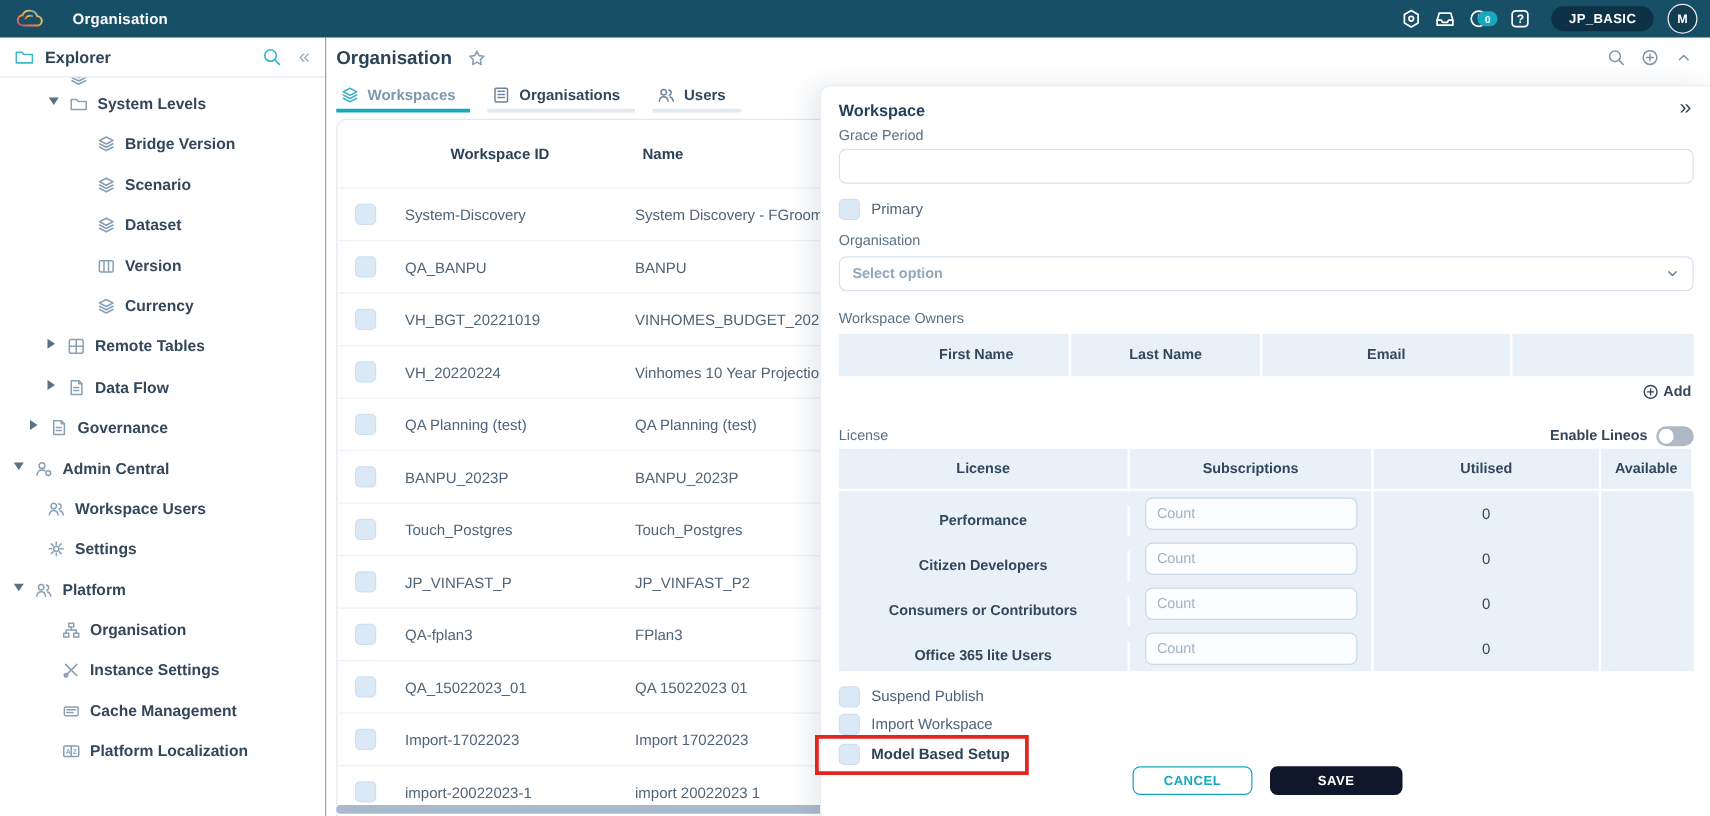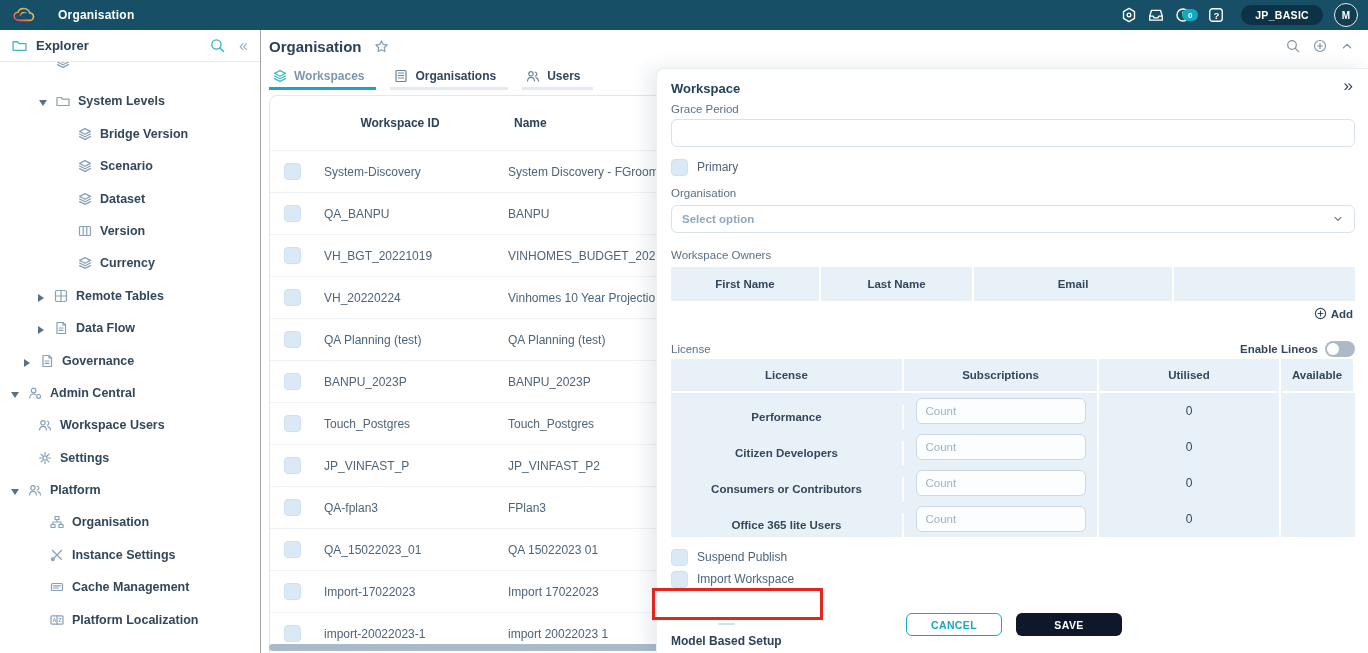--- a/index.html
+++ b/index.html
@@ -27,21 +27,21 @@
   .sidebar{position:absolute;left:0;top:30px;width:260px;bottom:0;background:#fff;
            border-right:1px solid #a3a3a3;z-index:5;}
   .sb-header{height:31px;display:flex;align-items:center;padding:0 12px;border-bottom:1px solid #E6EBF1;}
   .sb-folder{width:15px;height:15px;color:#3FB6C9;}
   .sb-title{font-size:13px;font-weight:bold;color:#2C4257;margin-left:9px;}
   .sb-search{width:15px;height:15px;color:#2FB3C6;margin-left:auto;cursor:pointer;}
   .sb-collapse{color:#9AB0C2;font-size:16px;margin-left:14px;cursor:pointer;line-height:1;}
   .sb-collapse::before{content:"\00AB";}
   .tree{position:absolute;top:32px;left:0;right:0;bottom:0;overflow:hidden;padding-top:14px;}
   .partial-icon{position:absolute;top:-7px;left:56px;width:14px;height:14px;color:#87A0B5;}
-  .titem{height:32.4px;display:flex;align-items:flex-end;gap:8px;font-weight:bold;font-size:12.5px;
+  .titem{height:32.4px;display:flex;align-items:flex-start;gap:8px;font-weight:bold;font-size:12.5px;
          color:#33475B;cursor:pointer;white-space:nowrap;}
   .titem .ticon{width:14px;height:14px;color:#87A0B5;flex:0 0 auto;}
   .caret{width:10px;height:10px;display:inline-flex;align-items:center;justify-content:center;flex:0 0 auto;}
   .caret-down::before{content:"";border-left:4.5px solid transparent;border-right:4.5px solid transparent;
          border-top:6px solid #5A7184;}
   .caret-right::before{content:"";border-top:4.5px solid transparent;border-bottom:4.5px solid transparent;
          border-left:6px solid #5A7184;}
   .ind13{padding-left:10px;} .ind22{padding-left:22px;} .ind36{padding-left:36px;}
   .ind38{padding-left:38px;} .ind38c{padding-left:38px;} .ind50{padding-left:50px;} .ind78{padding-left:78px;}
 
@@ -82,21 +82,21 @@
            background:#fff;font-family:inherit;font-size:12px;color:#33475B;padding:0 10px;box-sizing:border-box;}
   .selectbox{position:absolute;left:14px;right:14px;top:136px;height:28px;border:1px solid #D9E2EB;border-radius:6px;
            display:flex;align-items:center;padding:0 10px;box-sizing:border-box;cursor:pointer;}
   .select-ph{color:#93A7BA;font-weight:bold;font-size:11.5px;}
   .selectbox .chev{margin-left:auto;width:12px;height:12px;color:#5A7184;}
   .checkrow{position:absolute;left:14px;display:flex;align-items:center;gap:9px;height:16px;}
   .checkrow .cbx{margin-left:0;}
   .checklabel{font-size:12px;color:#4E6478;}
   .checklabel.strong{font-weight:bold;color:#2C4257;}
   .subtable{position:absolute;left:14px;right:14px;background:#E9F1F8;display:grid;}
-  .owners-grid{top:198px;height:34px;grid-template-columns:150px 153px 200px 1fr;}
+  .owners-grid{top:198px;height:34px;grid-template-columns:150px 153px 200px 1fr;padding-left:36px;}
   .sub-h{display:flex;align-items:center;justify-content:center;font-weight:bold;font-size:11.5px;
          color:#33475B;border-right:2px solid #fff;}
   .sub-h:last-child{border-right:none;}
   .addrow{position:absolute;right:16px;top:238px;display:flex;align-items:center;gap:4px;cursor:pointer;
           color:#33475B;font-size:11.5px;font-weight:bold;}
   .addrow .ic{width:13px;height:13px;color:#33475B;}
   .licrow{position:absolute;left:14px;right:14px;top:272px;display:flex;align-items:center;}
   .lineos{margin-left:auto;display:flex;align-items:center;gap:7px;font-size:11.5px;font-weight:bold;color:#33475B;}
   .toggle{width:30px;height:16px;border-radius:9px;background:#AEB9C6;position:relative;cursor:pointer;}
   .toggle .knob{position:absolute;left:2px;top:2px;width:12px;height:12px;border-radius:50%;background:#fff;}
@@ -585,21 +585,21 @@
     </div>
 
     <div class="checkrow" style="top:480px;">
       <span class="cbx"></span>
       <span class="checklabel">Suspend Publish</span>
     </div>
     <div class="checkrow" style="top:502px;">
       <span class="cbx"></span>
       <span class="checklabel">Import Workspace</span>
     </div>
-    <div class="checkrow" style="top:554px;flex-direction:column;">
+    <div class="checkrow" style="top:526px;">
       <span class="cbx"></span>
       <span class="checklabel strong">Model Based Setup</span>
     </div>
 
     <div class="btnrow">
       <button class="btn btn-cancel">CANCEL</button>
       <button class="btn btn-save">SAVE</button>
     </div>
   </section>
 

